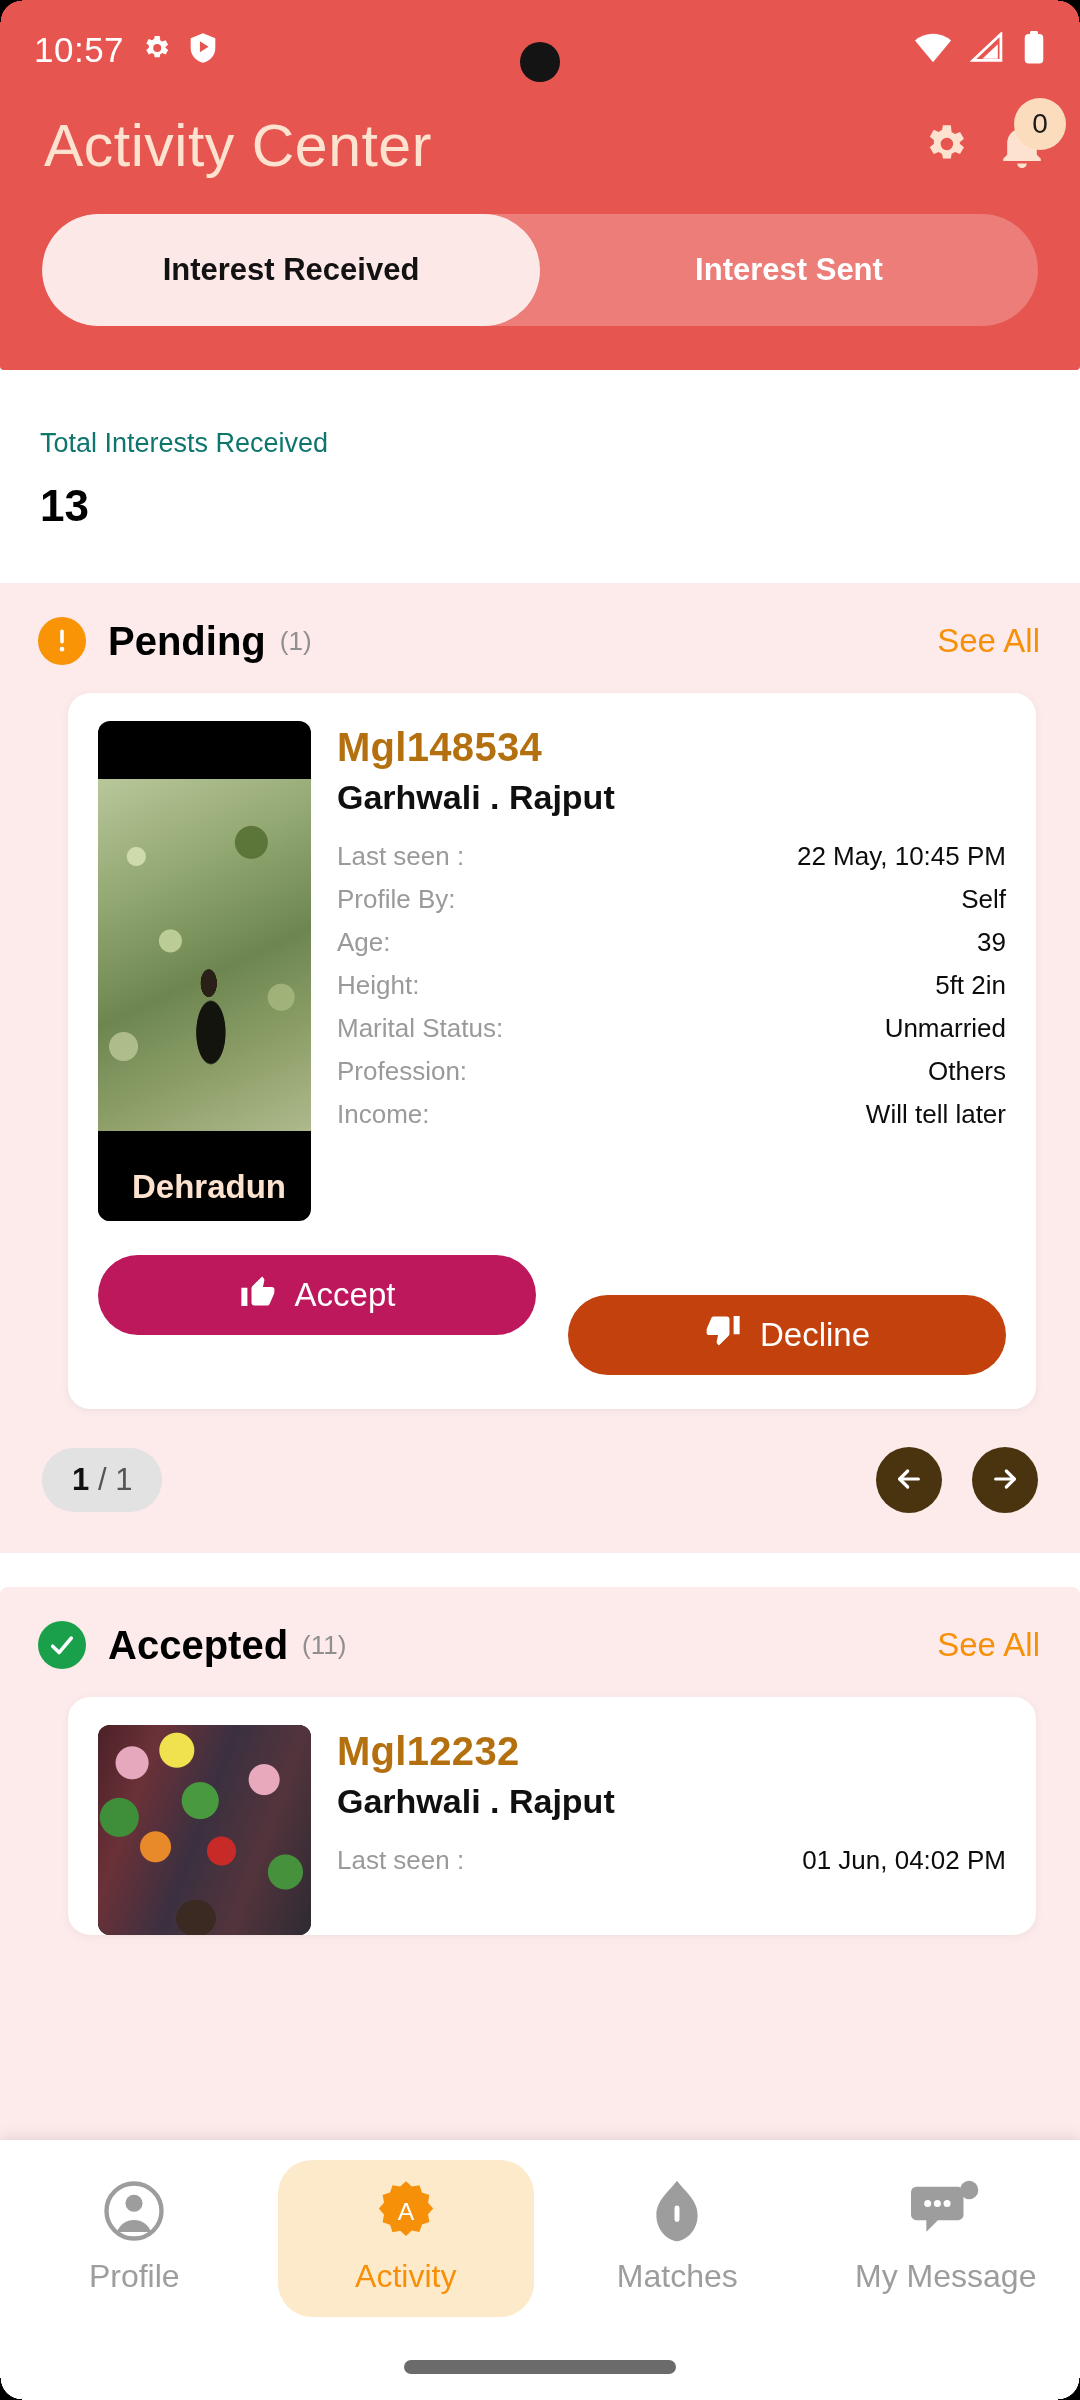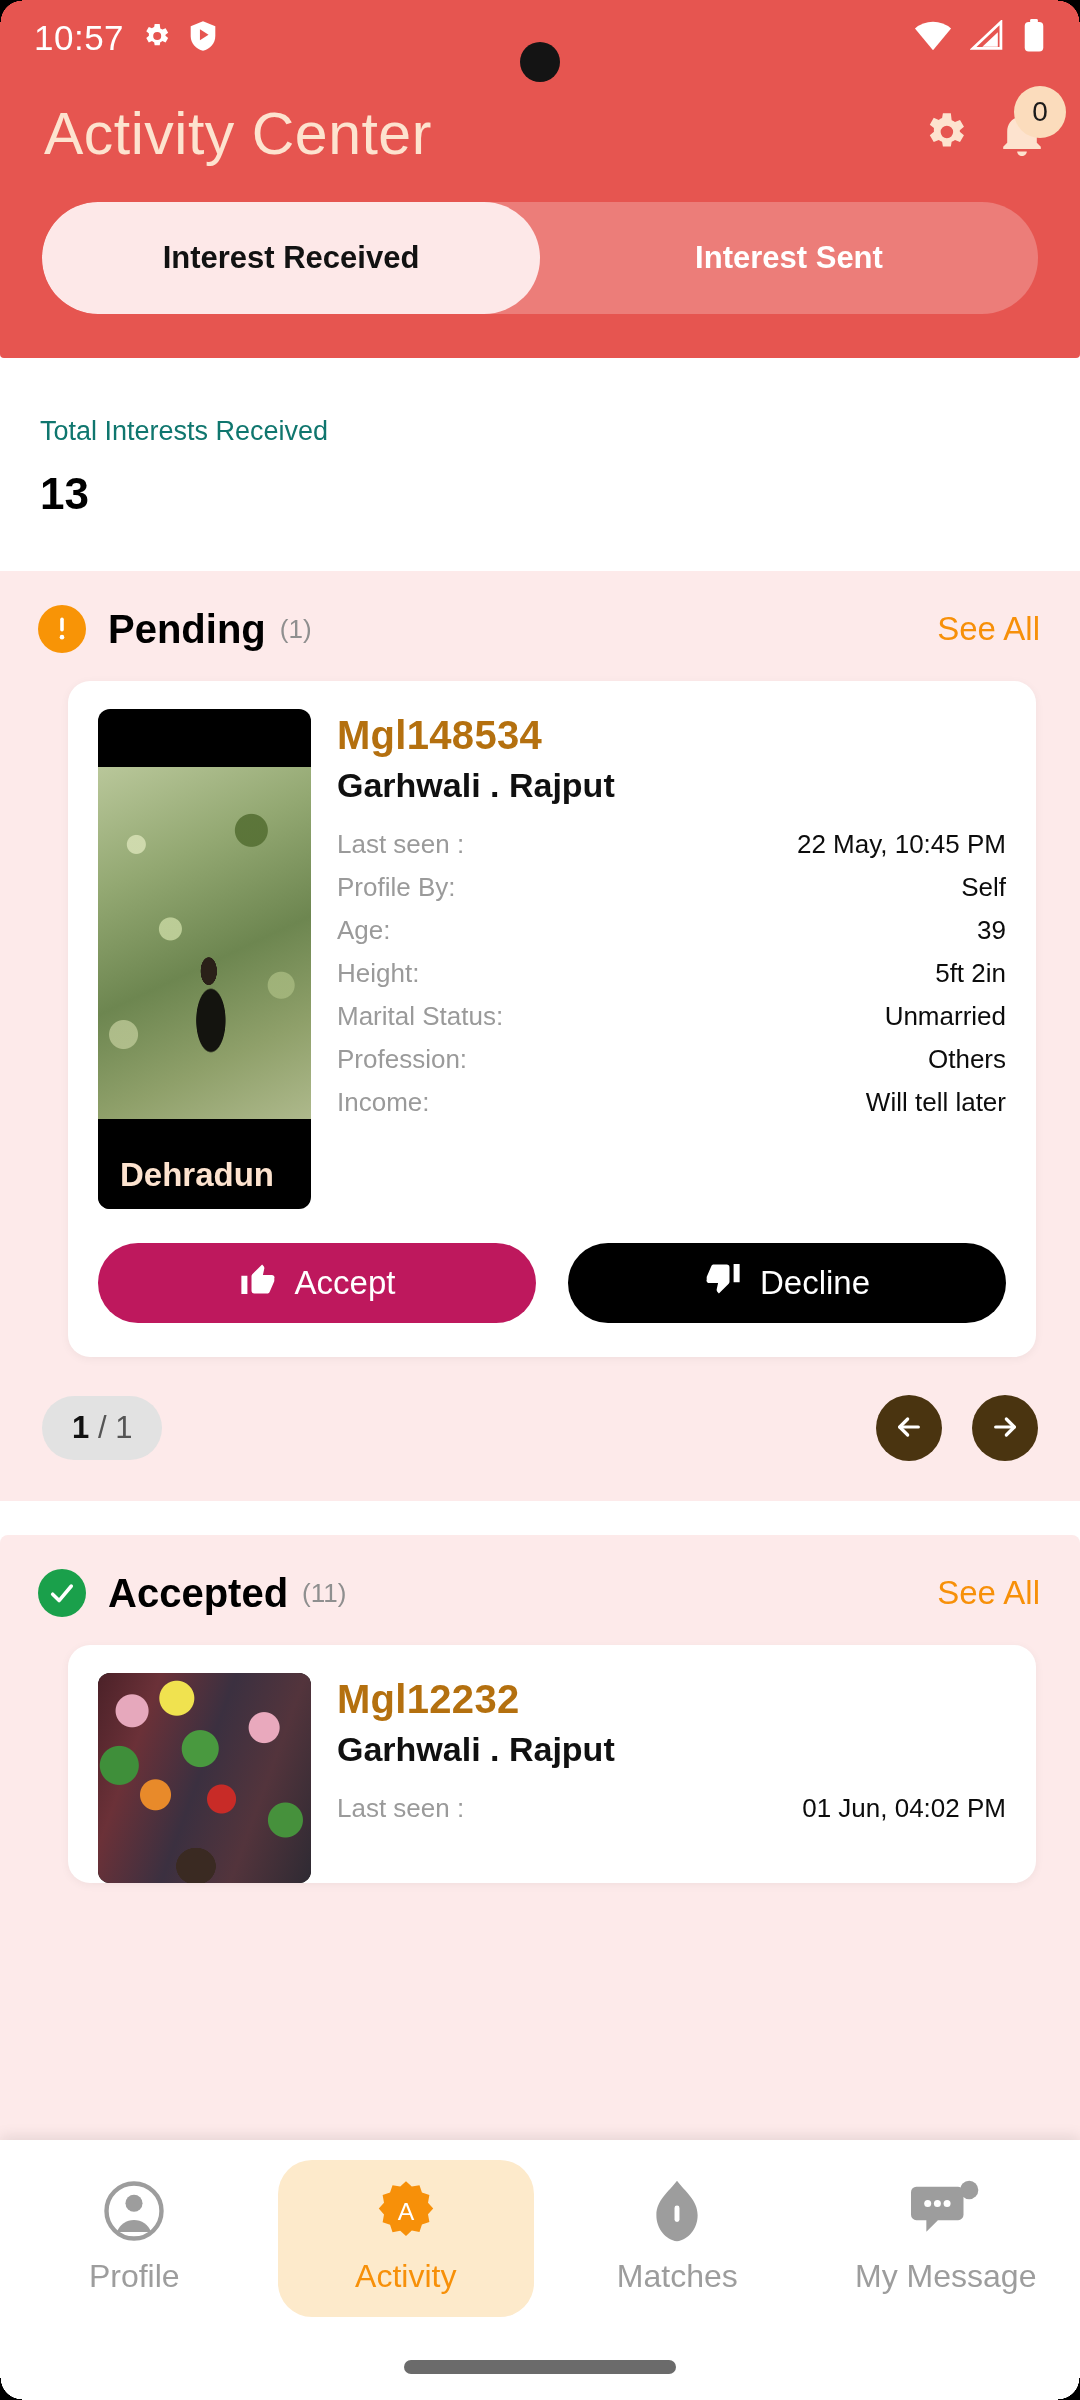--- a/index.html
+++ b/index.html
@@ -10,21 +10,21 @@
     overflow:hidden;
     position:relative;
   }
   .phone { width:1080px; height:2400px; position:relative; background:#fff; display:flex; flex-direction:column; }
 
   
   .header {
     background:#e65550;
     border-bottom-left-radius:4px;
     border-bottom-right-radius:4px;
-    padding-top:4px;
+    padding-top:16px;
     flex:0 0 auto;
     position:relative;
   }
   .statusbar {
     height:68px;
     display:flex;
     align-items:center;
     padding:0 34px 0 34px;
     color:#fff;
   }
@@ -139,21 +139,21 @@
       radial-gradient(circle at 72% 18%, rgba(86,112,52,0.9) 0 16px, transparent 17px),
       radial-gradient(circle at 86% 62%, rgba(168,186,128,0.8) 0 13px, transparent 14px),
       radial-gradient(circle at 12% 76%, rgba(188,200,150,0.8) 0 14px, transparent 15px),
       linear-gradient(155deg,#b9c79a 0%,#93a872 28%,#6d8650 55%,#8fa06a 78%,#aeb98c 100%);
   }
   .photo-city {
     position:absolute; left:0; right:16px; bottom:0;
     height:68px;
     background:#000;
     display:flex; align-items:center;
-    padding-left:22px;
+    padding-left:34px;
     font-size:33px;
     color:#fde3cf;
     font-weight:700;
   }
   .info { flex:1 1 auto; min-width:0; padding-top:4px; }
   .info-id { font-size:40px; color:#b4700f; font-weight:700; letter-spacing:0.3px; }
   .info-caste { font-size:34px; color:#101010; font-weight:700; margin-top:8px; }
   .info-rows { margin-top:18px; }
   .info-row {
     display:flex; align-items:baseline;
@@ -170,21 +170,21 @@
     border-radius:42px;
     display:flex; align-items:center; justify-content:center;
     gap:18px;
     font-size:33px;
     color:#fff;
     border:none;
     cursor:pointer;
     font-family:"Liberation Sans", sans-serif;
   }
   .btn-accept { background:#be185d; }
-  .btn-decline { background:#000000; }
+  .btn-decline { background:#c2410c;margin-top:40px; }
 
   
   .pager {
     display:flex; align-items:center;
     padding:38px 42px 40px 42px;
   }
   .pager-pill {
     background:#e2e2e2;
     border-radius:34px;
     padding:14px 30px;

